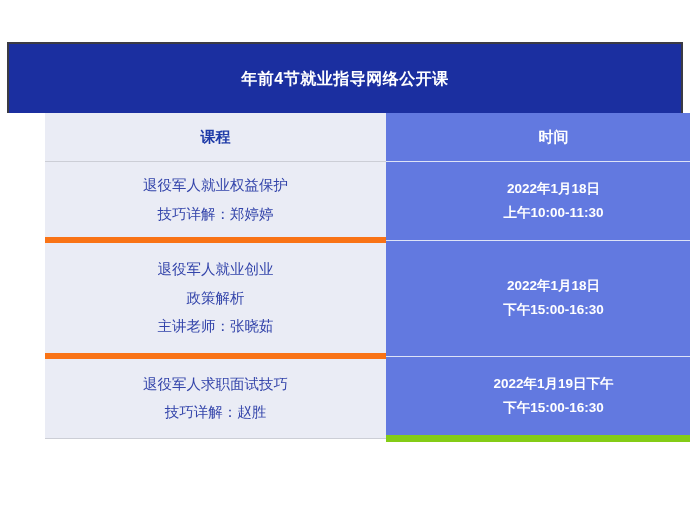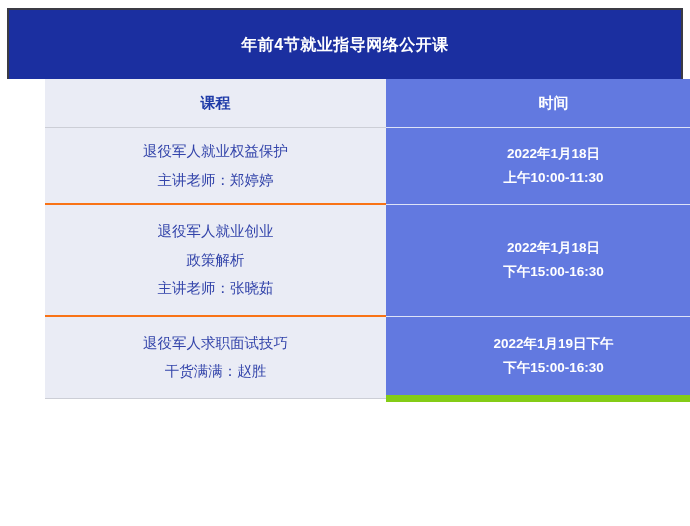--- a/index.html
+++ b/index.html
@@ -28,20 +28,21 @@
     border-left: 2px solid #3b3b44;
     border-right: 2px solid #3b3b44;
     box-sizing: border-box;
     width: 100%;
     height: 71px;
     display: flex;
     flex-direction: column;
     align-items: center;
     justify-content: center;
     gap: 7px;
+    margin-top: 34px;
   }
   .title-line {
     color: #ffffff;
     font-size: 16px;
     font-weight: bold;
     letter-spacing: 0.5px;
     line-height: 1.1;
     text-align: center;
     white-space: nowrap;
   }
@@ -77,21 +78,21 @@
     font-size: 15px;
     font-weight: bold;
     height: 48px;
     border-bottom: 1px solid #dde3f7;
   }
 
   
   tr.data-row td.course-cell {
     background: #eaecf5;
     color: #3344aa;
-    border-bottom: 2px solid #f97316;
+    border-bottom: 6px solid #f97316;
   }
   tr.data-row td.time-cell {
     background: #6279e0;
     color: #ffffff;
     border-bottom: 1px solid #dde3f7;
   }
   tr.data-row:last-child td.course-cell { border-bottom: 1px solid #ccced6; }
   tr.data-row:last-child td.time-cell { border-bottom: 7px solid #84cc16; }
 
   .cell-stack {
@@ -138,21 +139,21 @@
     <tbody>
       <tr class="head-row">
         <td class="course-cell">课程</td>
         <td class="time-cell">时间</td>
       </tr>
 
       <tr class="data-row row-0">
         <td class="course-cell">
           <div class="cell-stack">
             <div class="course-line">退役军人就业权益保护</div>
-            <div class="course-line">主讲老师：郑婷婷</div>
+            <div class="course-line">技巧详解：郑婷婷</div>
           </div>
         </td>
         <td class="time-cell">
           <div class="cell-stack">
             <div class="time-line">2022年1月18日</div>
             <div class="time-line">上午10:00-11:30</div>
           </div>
         </td>
       </tr>
 
@@ -170,21 +171,21 @@
             <div class="time-line">下午15:00-16:30</div>
           </div>
         </td>
       </tr>
 
 
       <tr class="data-row row-3">
         <td class="course-cell">
           <div class="cell-stack">
             <div class="course-line">退役军人求职面试技巧</div>
-            <div class="course-line">干货满满：赵胜</div>
+            <div class="course-line">技巧详解：赵胜</div>
           </div>
         </td>
         <td class="time-cell">
           <div class="cell-stack">
             <div class="time-line">2022年1月19日下午</div>
             <div class="time-line">下午15:00-16:30</div>
           </div>
         </td>
       </tr>
     </tbody>

